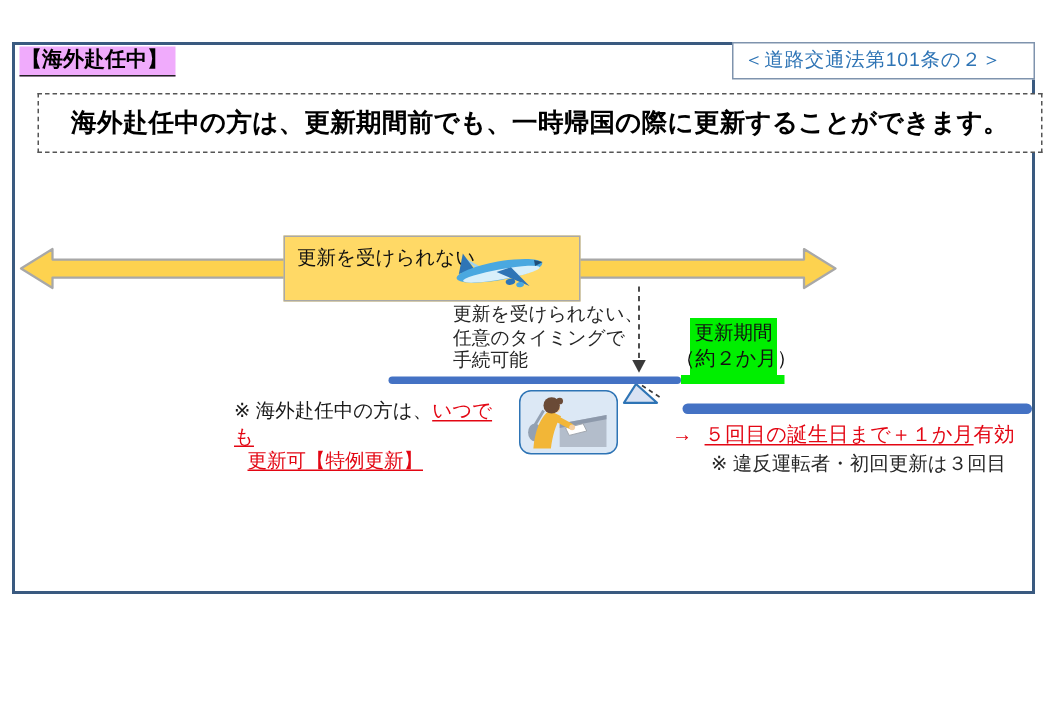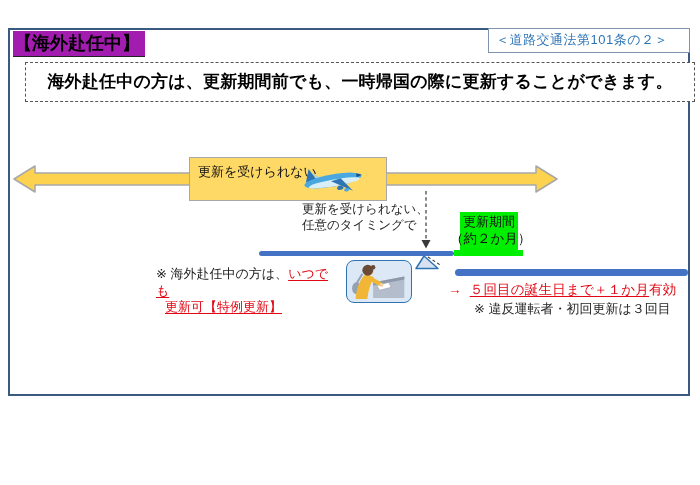--- a/index.html
+++ b/index.html
@@ -1,21 +1,21 @@
 <!DOCTYPE html>
 <html><head>
 <meta charset="utf-8">
 <style>
   html,body{margin:0;padding:0;background:#fff;}
   .canvas{position:relative;width:700px;height:485px;background:#fff;overflow:hidden;
           font-family:"Liberation Sans","DejaVu Sans",sans-serif;color:#1a1a1a;}
   .frame{position:absolute;left:8px;top:28px;width:678px;height:364px;
          border:2px solid #3a5a80;background:#fff;}
-  .page-title{position:absolute;left:13px;top:31px;font-size:18px;font-weight:bold;color:#000;
-              border-bottom:1.5px solid #222;padding:0 5px 1px 1px;background:#a21caf;}
+  .page-title{position:absolute;left:13px;top:31px;font-size:14px;font-weight:bold;color:#000;
+              border-bottom:1.5px solid #222;padding:0 5px 1px 1px;background:#f0abfc;}
   .law-box{position:absolute;top:28px;right:10px;border:1px solid #7f93ad;background:#fff;
            padding:2px 21px 3px 7px;font-size:13px;color:#2e74b5;letter-spacing:.5px;}
   .message-box{position:absolute;left:14px;top:62px;width:668px;border:1.3px dashed #555;
                background:#fff;text-align:center;font-size:17px;font-weight:bold;color:#000;
                padding:7px 0 8px 0;letter-spacing:.2px;margin-left:11px;}
   .overlay{position:absolute;left:0;top:0;width:700px;height:485px;pointer-events:none;}
   .reason-box{position:absolute;left:189px;top:157px;width:198px;height:44px;background:#ffd966;
               border:1px solid #a8a8a8;font-size:13px;line-height:17px;color:#111;
               padding:5px 0 0 8px;box-sizing:border-box;}
   .airplane{position:absolute;left:296px;top:162px;width:74px;height:38px;}
@@ -83,20 +83,21 @@
       <polygon points="61,15.5 66.5,17.8 61,19.5" fill="#1f4e79"></polygon>
       <polygon points="35,19 55,32 45,17.5" fill="#2e75b6"></polygon>
       <ellipse cx="43" cy="27" rx="3.2" ry="2" fill="#2e75b6"></ellipse>
       <ellipse cx="49" cy="30" rx="2.6" ry="1.7" fill="#4aa8e0"></ellipse>
     </g>
   </svg>
 
   <div class="timing-note">
     <div>更新を受けられない、</div>
     <div>任意のタイミングで</div>
+    <div>手続可能</div>
   </div>
 
   <div class="renew-label">更新期間</div>
   <div class="renew-duration">（約２か月）</div>
 
   <div class="bar bar-blue-1"></div>
   <div class="bar bar-green"></div>
   <div class="bar bar-blue-2"></div>
 
   <div class="person-box">

